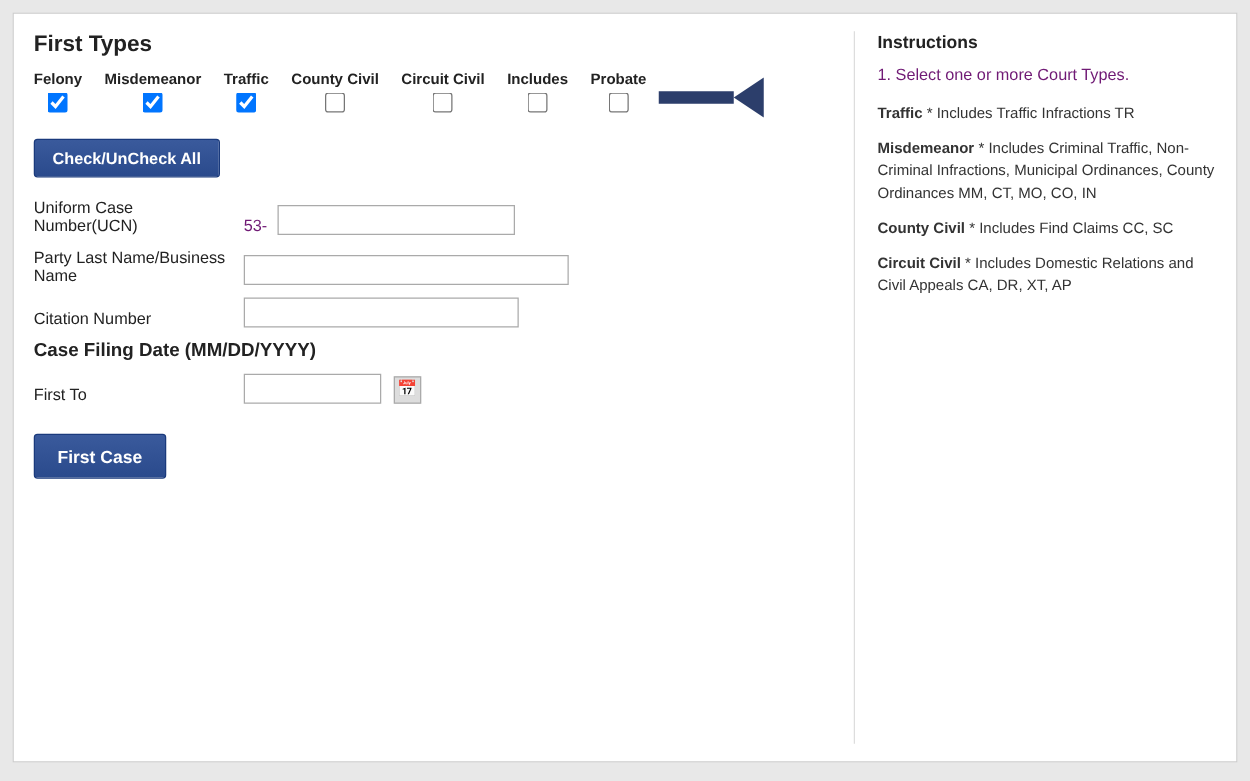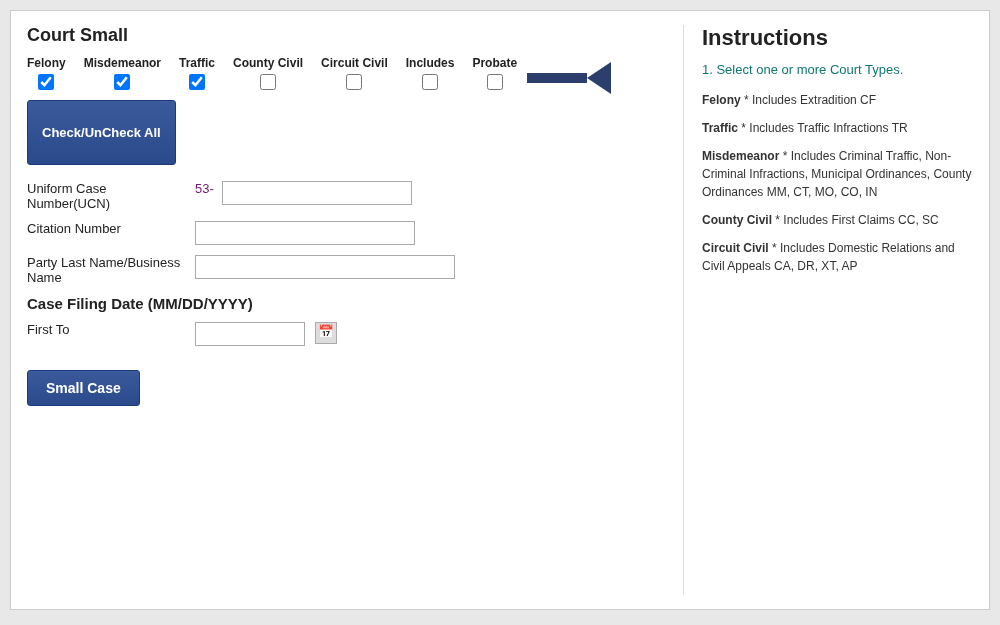--- a/index.html
+++ b/index.html
@@ -73,30 +73,31 @@
     }
     .arrow-shaft {
       width: 60px;
       height: 10px;
       background: #2c3e6b;
     }
     .check-uncheck-btn {
       background: linear-gradient(to bottom, #3a5a9c, #2a4a8c);
       color: white;
       border: 1px solid #1a3a7c;
-      padding: 24px 14px;
+      padding: 7px 14px;
       font-size: 13px;
       font-weight: bold;
       cursor: pointer;
       border-radius: 3px;
       margin-bottom: 16px;
+      margin-top: 11px;
     }
     .form-row {
       display: flex;
-      align-items: flex-start;
+      align-items: flex-end;
       margin-bottom: 10px;
       gap: 8px;
     }
     .form-label {
       width: 160px;
       font-size: 13px;
       color: #222;
       font-weight: normal;
       flex-shrink: 0;
     }
@@ -147,28 +148,28 @@
       color: white;
       border: 1px solid #1a3a7c;
       padding: 9px 18px;
       font-size: 14px;
       font-weight: bold;
       cursor: pointer;
       border-radius: 3px;
       margin-top: 14px;
     }
     .instructions-title {
-      font-size: 22px;
+      font-size: 14px;
       font-weight: bold;
       color: #222;
       margin-bottom: 10px;
     }
     .instruction-step {
       font-size: 13px;
-      color: #0f766e;
+      color: #701a75;
       margin-bottom: 12px;
       line-height: 1.4;
     }
     .instruction-entry {
       font-size: 12px;
       color: #333;
       margin-bottom: 10px;
       line-height: 1.5;
     }
     .instruction-entry .entry-title {
@@ -179,21 +180,21 @@
       align-items: center;
       gap: 0;
     }
   </style>
 </head>
 <body>
 
 <div class="main-container">
 
   <div class="left-panel">
-    <div class="section-title">Court Small</div>
+    <div class="section-title">First Types</div>
 
     
     <div class="court-types-header">
       <div class="court-types-row">
         <div class="court-type-item">
           <label>Felony</label>
           <input type="checkbox" checked="" style="">
         </div>
         <div class="court-type-item">
           <label>Misdemeanor</label>
@@ -230,66 +231,62 @@
     <button class="check-uncheck-btn">Check/UnCheck All</button>
 
     
     <div class="form-row">
       <span class="form-label">Uniform Case Number(UCN)</span>
       <span class="ucn-prefix">53-</span>
       <input type="text" class="form-input input-ucn" style="">
     </div>
 
     <div class="form-row">
+      <span class="form-label">Party Last Name/Business Name</span>
+      <input type="text" class="form-input input-wide" style="">
+    </div>
+
+    <div class="form-row">
       <span class="form-label">Citation Number</span>
       <input type="text" class="form-input input-normal" style="">
-    </div>
-
-    <div class="form-row">
-      <span class="form-label">Party Last Name/Business Name</span>
-      <input type="text" class="form-input input-wide" style="">
     </div>
 
 
 
     <div class="date-section-title">Case Filing Date (MM/DD/YYYY)</div>
 
 
     <div class="form-row">
       <span class="form-label">First To</span>
       <input type="text" class="form-input input-date" style="">
       <span class="calendar-icon"></span>
     </div>
 
-    <button class="find-case-btn">Small Case</button>
+    <button class="find-case-btn">First Case</button>
   </div>
 
   <div class="right-panel">
     <div class="instructions-title">Instructions</div>
 
     <div class="instruction-step">1. Select one or more Court Types.</div>
 
-    <div class="instruction-entry">
-      <span class="entry-title">Felony</span>
-      <span>* Includes Extradition CF</span>
-    </div>
 
     <div class="instruction-entry">
       <span class="entry-title">Traffic</span>
       <span>* Includes Traffic Infractions TR</span>
     </div>
 
     <div class="instruction-entry">
       <span class="entry-title">Misdemeanor</span>
       <span>* Includes Criminal Traffic, Non-Criminal Infractions, Municipal Ordinances, County Ordinances MM, CT, MO, CO, IN</span>
     </div>
 
     <div class="instruction-entry">
       <span class="entry-title">County Civil</span>
-      <span>* Includes First Claims CC, SC</span>
+      <span>* Includes Find Claims CC, SC</span>
     </div>
 
     <div class="instruction-entry">
       <span class="entry-title">Circuit Civil</span>
       <span>* Includes Domestic Relations and Civil Appeals CA, DR, XT, AP</span>
     </div>
   </div>
 </div>
 
 </body></html>

